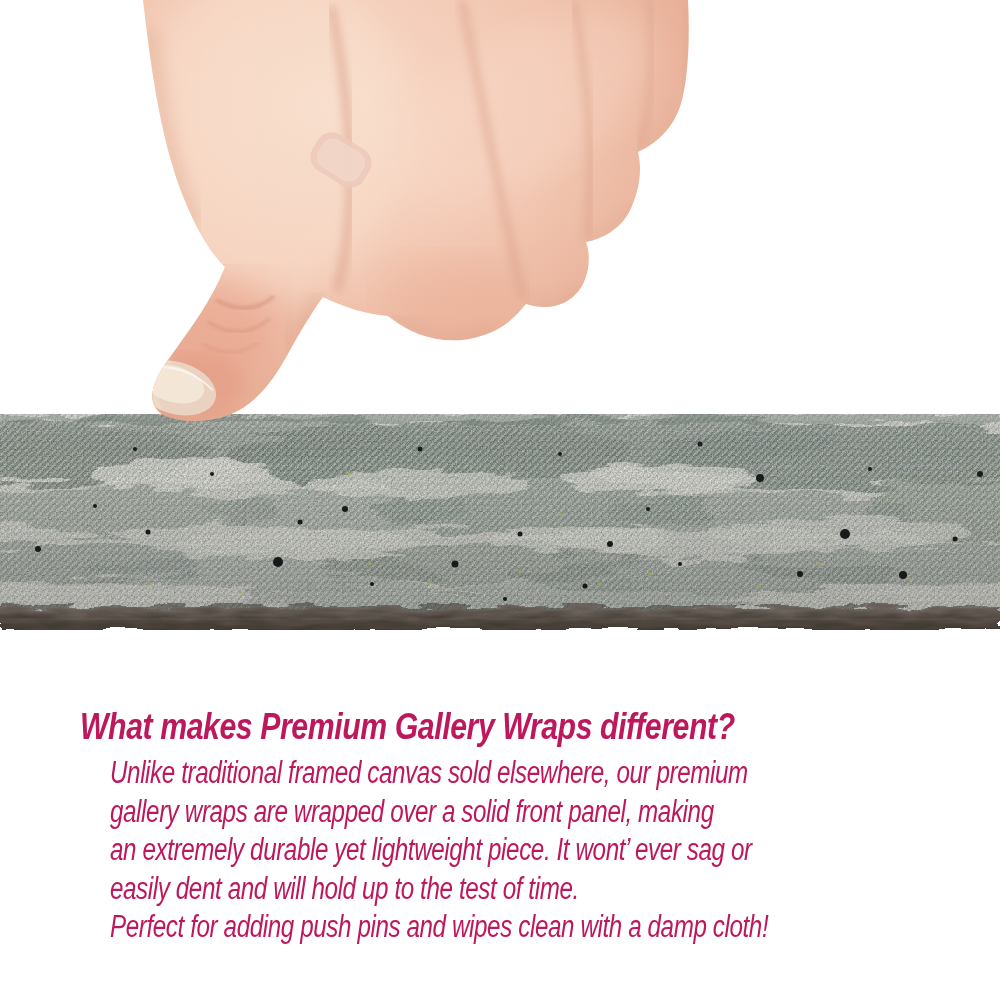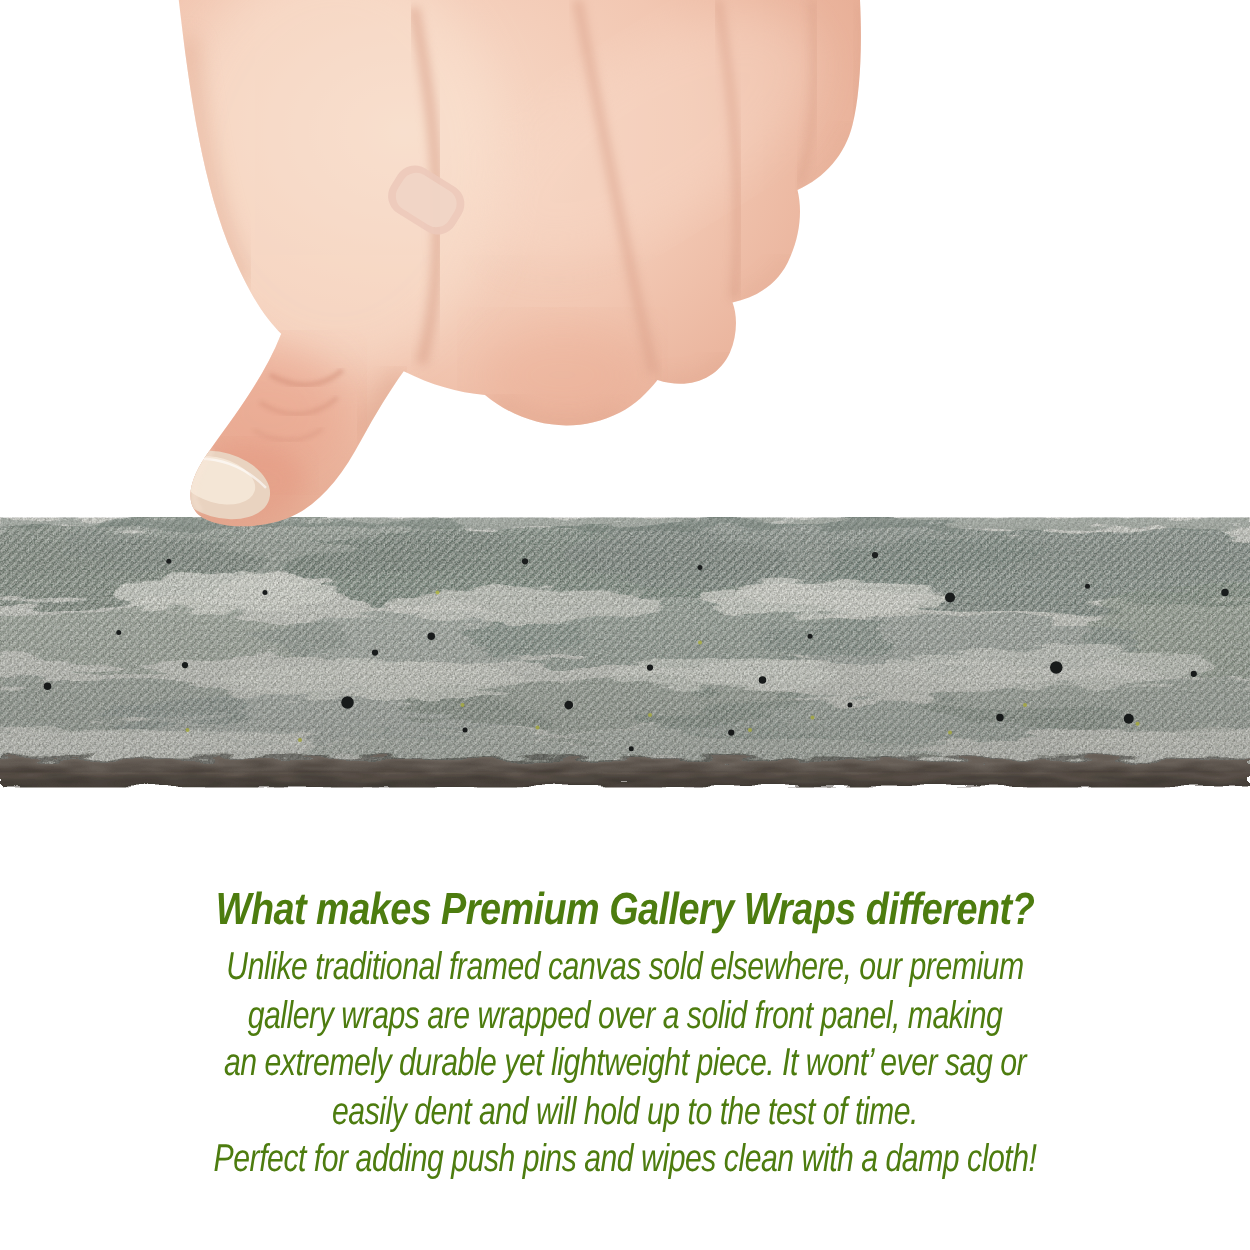--- a/index.html
+++ b/index.html
@@ -1,20 +1,20 @@
 <!DOCTYPE html>
 <html><head>
 <meta charset="utf-8">
 <style>
   html,body{margin:0;padding:0;background:#ffffff;}
   .page{position:relative;width:1000px;height:1000px;background:#ffffff;overflow:hidden;
         font-family:"Liberation Sans",sans-serif;}
   .hand{position:absolute;left:0;top:0;width:1000px;height:430px;z-index:3;}
   .strip{position:absolute;left:0;top:414px;width:1000px;height:216px;z-index:2;display:block;}
-  .copy{position:absolute;left:0;top:704px;width:1000px;text-align:center;color:#4d7c0f;
+  .copy{position:absolute;left:0;top:704px;width:1000px;color:#be185d;
         font-style:italic;z-index:1;}
   .heading{font-size:36px;line-height:46px;font-weight:600;letter-spacing:-0.5px;
            transform:scaleX(0.84);transform-origin:center;}
   .bodytext{margin-top:4px;font-size:31px;line-height:38.5px;font-weight:400;letter-spacing:-0.5px;
             transform:scaleX(0.78);transform-origin:center;}
   .line{white-space:nowrap;}
 </style>
 </head>
 <body>
 

